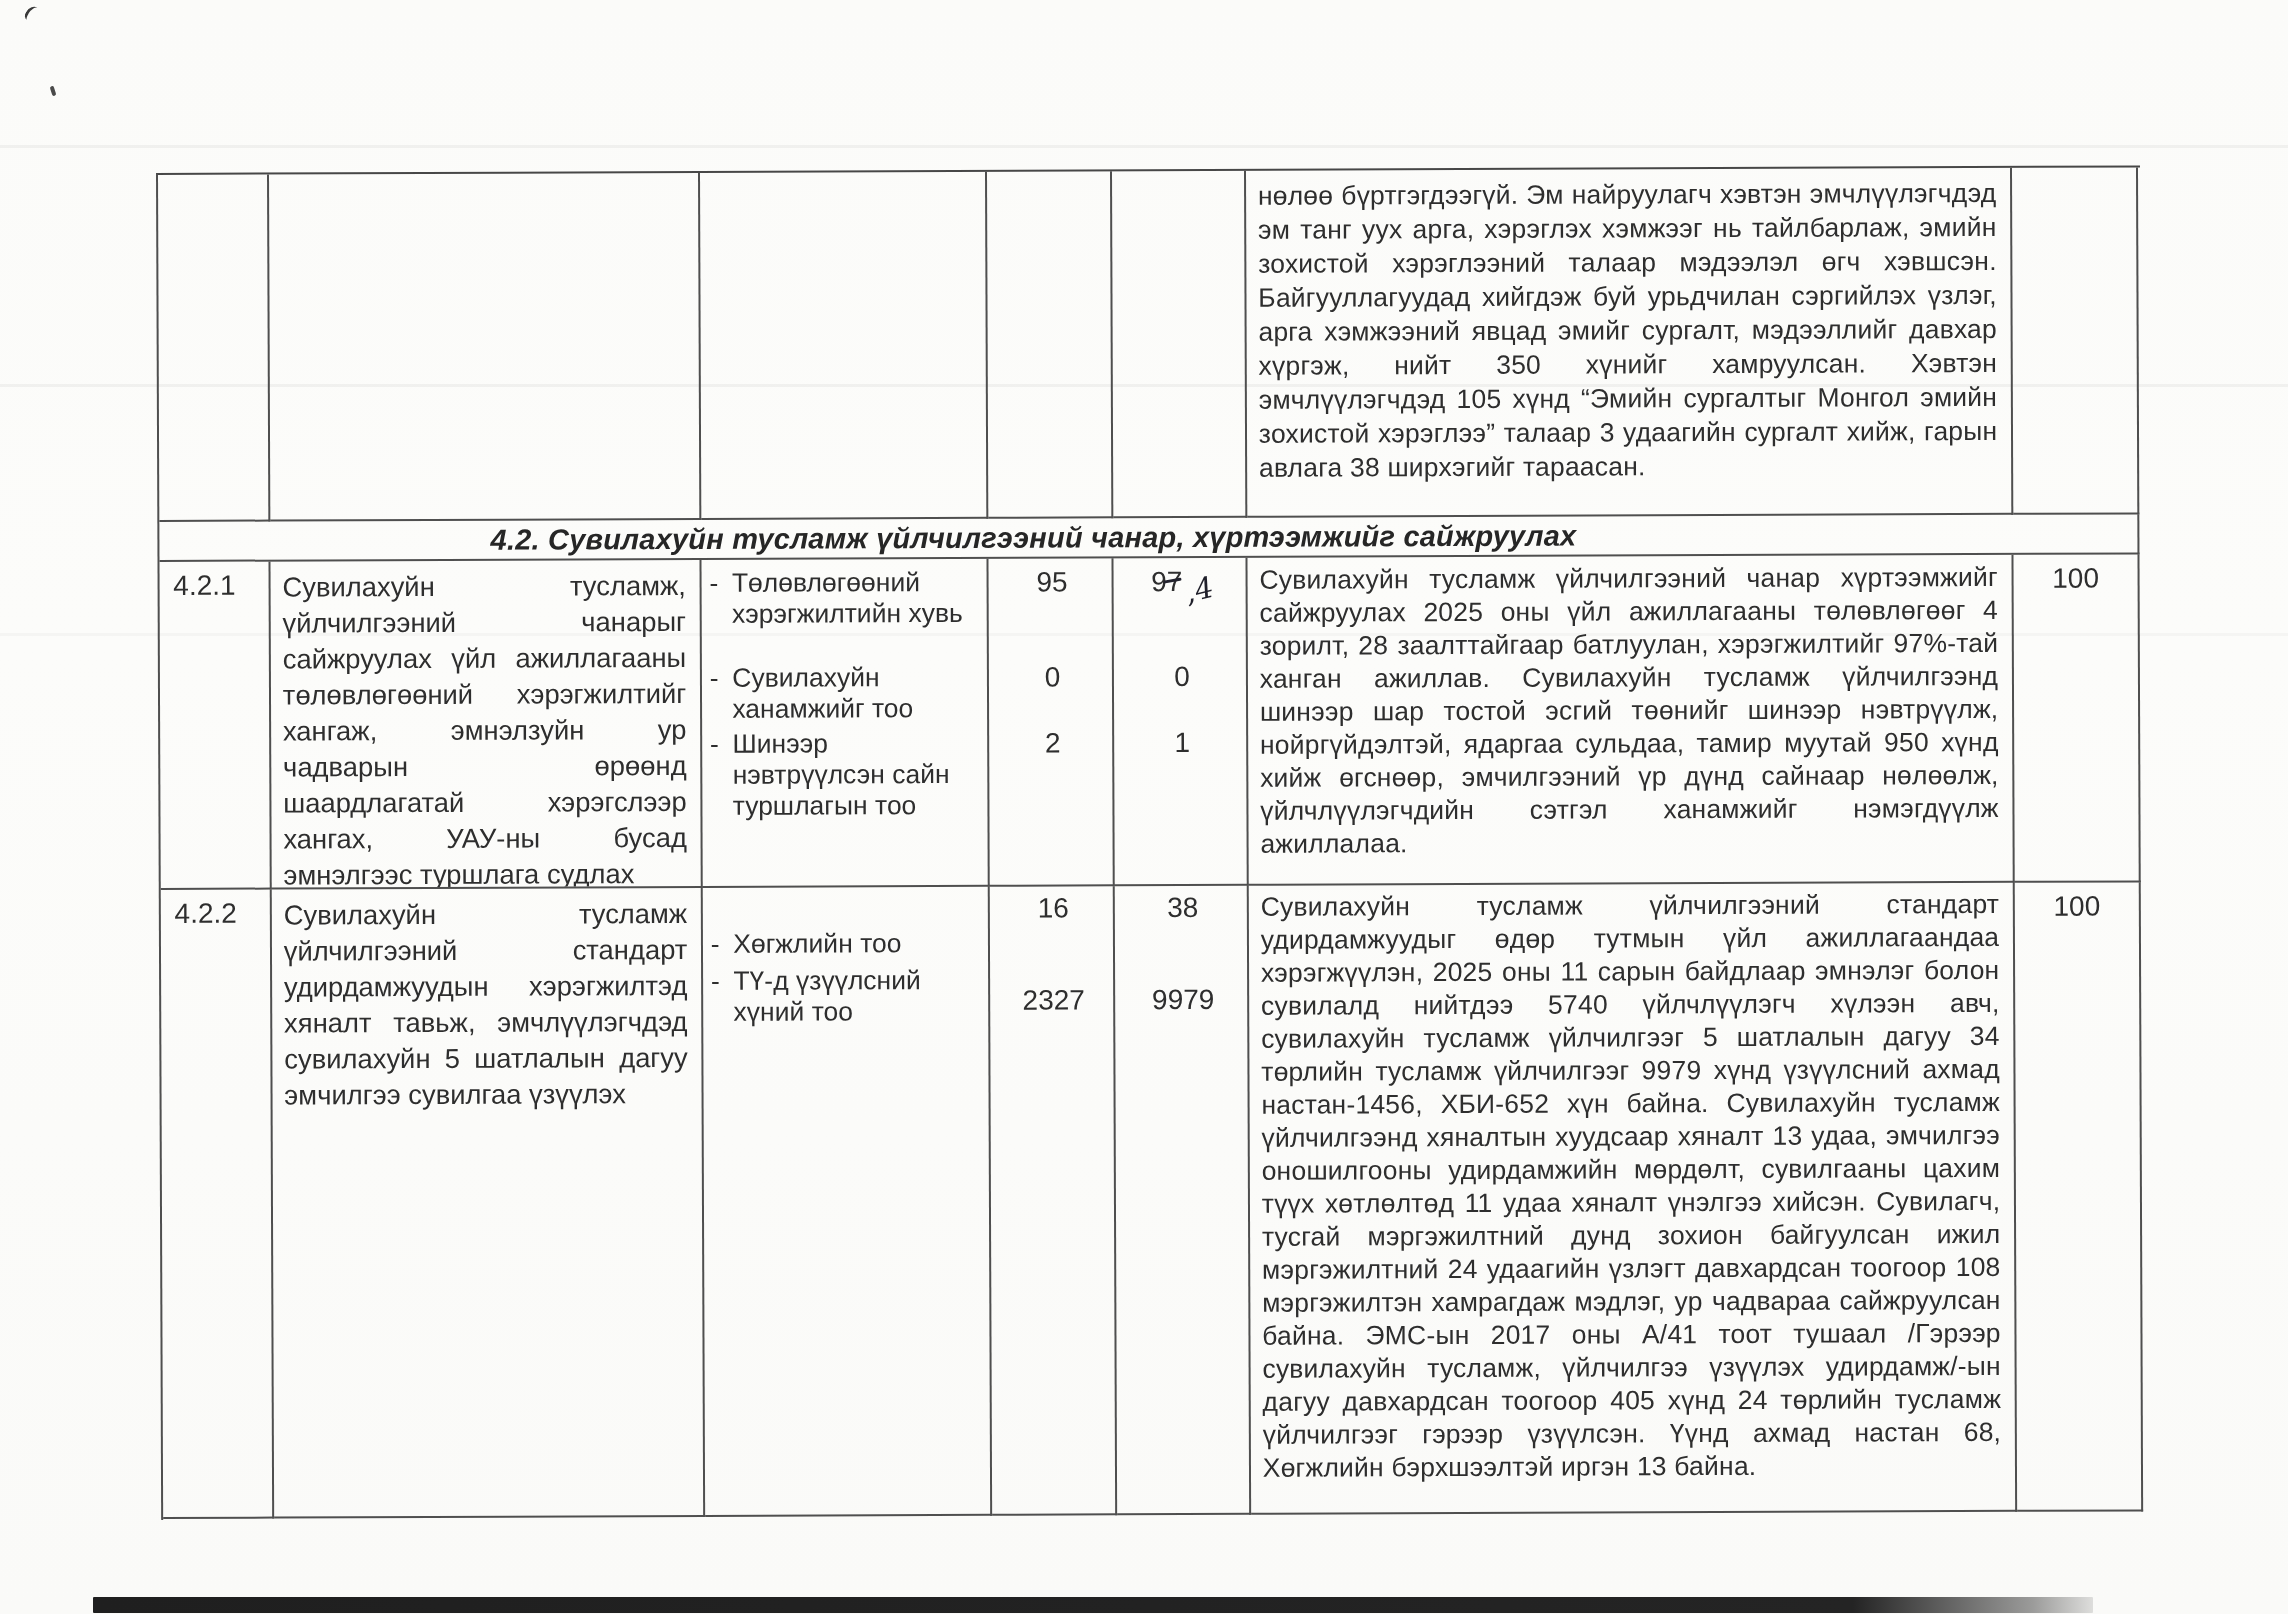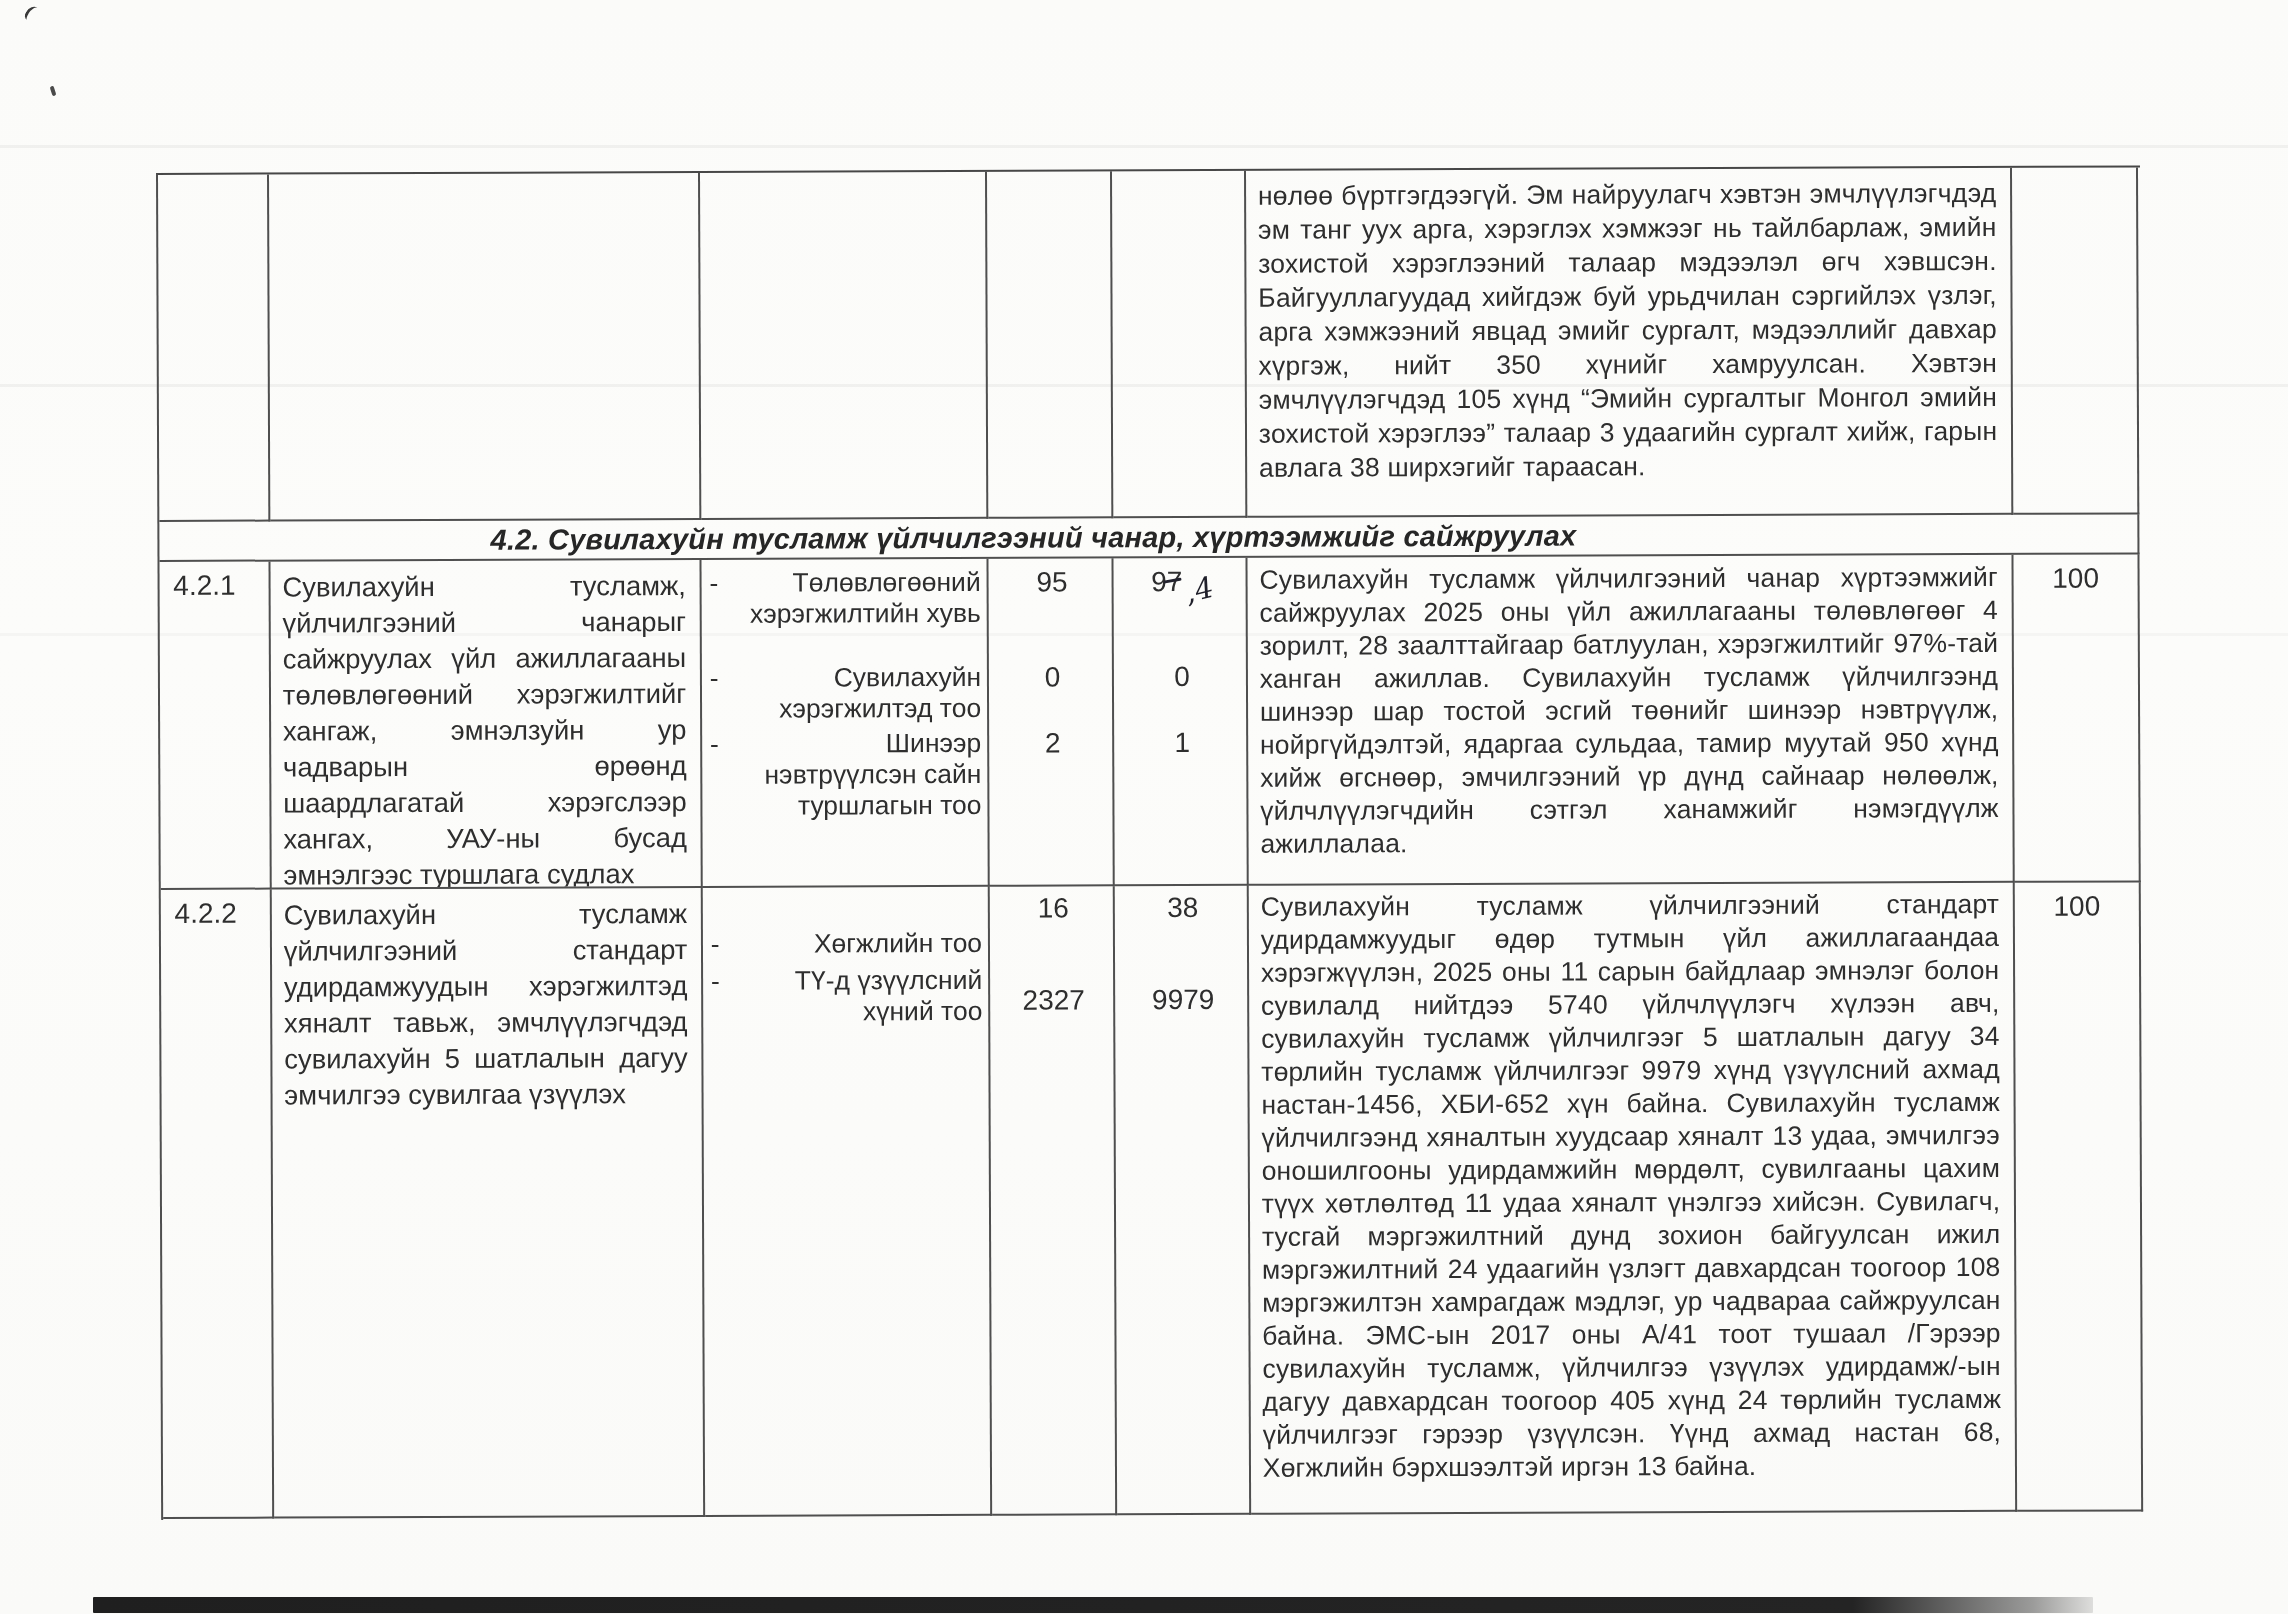--- a/index.html
+++ b/index.html
@@ -68,21 +68,21 @@
     font-size:27.4px;
     line-height:36px;
     padding:7.8px 13.7px 0 11.8px;
   }
   .ind{
     position:absolute;left:7.8px;right:5.9px;
     display:flex;gap:8.8px;
     font-size:26.5px;line-height:31px;
   }
   .ind .dash{flex:0 0 13.7px;}
-  .ind .itxt{flex:1;text-align:right;}
+  .ind .itxt{flex:1;}
   .num{
     position:absolute;left:4px;right:0;
     text-align:center;
     font-size:28px;line-height:31px;
   }
   .score{
     text-align:center;
     font-size:28px;
     padding-top:7.8px;
   }
@@ -136,21 +136,21 @@
     <div class="cell">
       <div class="activity">Сувилахуйн тусламж, үйлчилгээний чанарыг сайжруулах үйл ажиллагааны төлөвлөгөөний хэрэгжилтийг хангаж, эмнэлзуйн ур чадварын өрөөнд шаардлагатай хэрэгслээр хангах, УАУ-ны бусад эмнэлгээс туршлага судлах</div>
     </div>
     <div class="cell">
       <div class="ind" style="top:7.8px">
         <span class="dash">-</span>
         <span class="itxt">Төлөвлөгөөний хэрэгжилтийн хувь</span>
       </div>
       <div class="ind" style="top:103px">
         <span class="dash">-</span>
-        <span class="itxt">Сувилахуйн хэрэгжилтэд тоо</span>
+        <span class="itxt">Сувилахуйн ханамжийг тоо</span>
       </div>
       <div class="ind" style="top:169px">
         <span class="dash">-</span>
         <span class="itxt">Шинээр нэвтрүүлсэн сайн туршлагын тоо</span>
       </div>
     </div>
     <div class="cell">
       <div class="num" style="top:7.8px">95</div>
       <div class="num" style="top:103px">0</div>
       <div class="num" style="top:169px">2</div>

